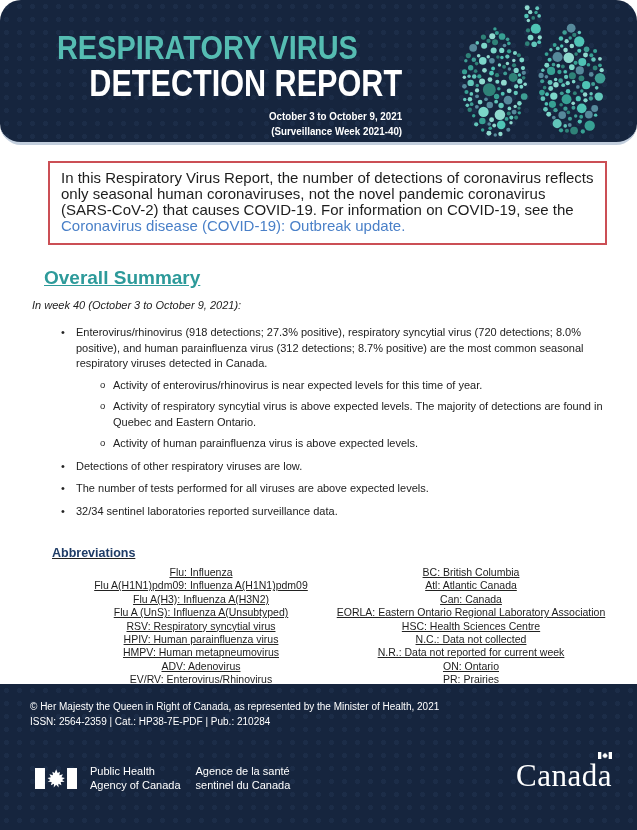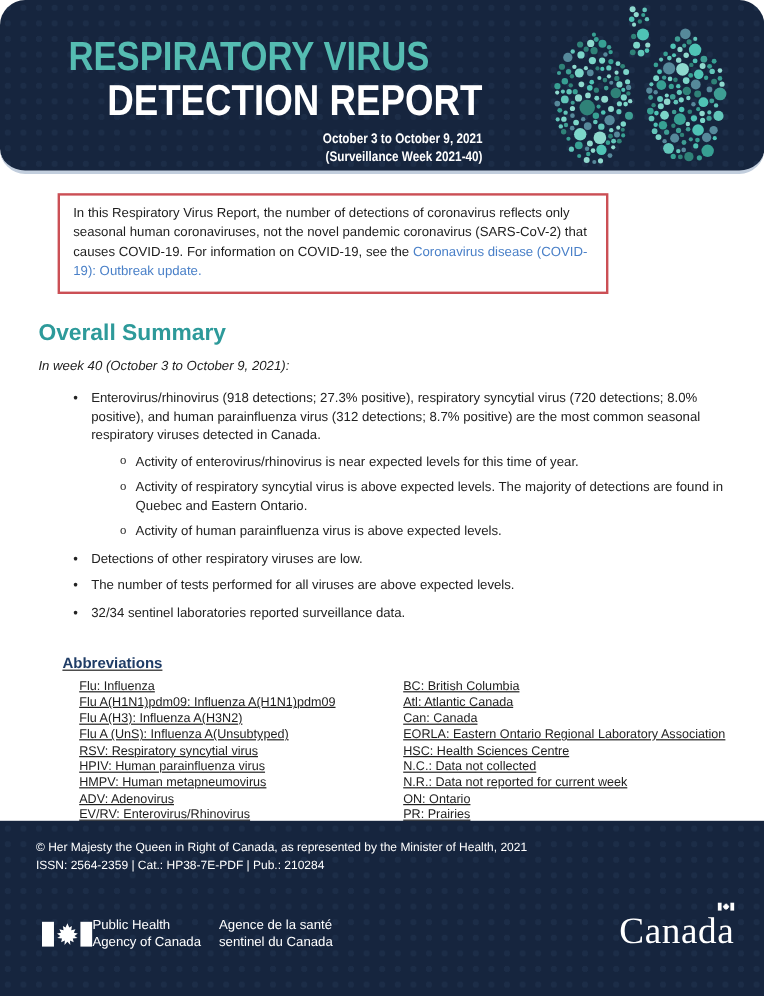--- a/index.html
+++ b/index.html
@@ -24,51 +24,51 @@
     font-weight:bold; letter-spacing:0;
   }
   .title1 { font-size:34px; line-height:34px; color:#55bcb2; white-space:nowrap; }
   .title2 { font-size:36px; line-height:36px; color:#ffffff; text-align:right; margin-top:2px; white-space:nowrap; }
   .date-range { margin-top:8px; font-size:11.5px; line-height:13px; color:#ffffff; text-align:right; }
   .surv-week { margin-top:2px; font-size:11.5px; line-height:13px; color:#ffffff; text-align:right; }
   #lungs-svg { position:absolute; right:20px; top:3px; width:168px; height:138px; }
   
   .body { padding:0 30px; }
   .notice {
-    margin:16px 0 0 18px; width:459px;
+    margin:16px 0 0 18px; width:559px;
     border:2px solid #cb4f55; padding:7px 11px 9px 11px;
-    font-size:11px; line-height:16px; color:#1d1d1d;
+    font-size:15px; line-height:16px; color:#1d1d1d;
   }
   .notice a { color:#4a80c8; text-decoration:none; }
-  .summary-heading { margin:22px 0 0 2px; font-size:19px; line-height:22px; color:#2d9a9a; font-weight:bold; }
+  .summary-heading { margin:22px 0 0 14px; font-size:19px; line-height:22px; color:#2d9a9a; font-weight:bold;text-decoration:underline; }
   .intro { margin:9px 0 0 2px; font-size:11px; line-height:15px;font-style:italic; }
   ul.bullets { list-style:none; margin:12px 0 0 0; padding:0; }
   ul.bullets > li { position:relative; padding-left:46px; margin-top:7px; font-size:11px; line-height:15.5px; max-width:578px; }
   ul.bullets > li::before { content:"\2022"; position:absolute; left:31px; top:0; }
   ul.subs { list-style:none; margin:6px 0 0 0; padding:0; }
   ul.subs > li { position:relative; padding-left:37px; margin-top:6px; font-size:11px; line-height:15.5px; max-width:530px; }
   ul.subs > li::before { content:"o"; position:absolute; left:24px; top:-1px; font-size:9.5px; }
   .abbrev { margin:27px 0 0 22px;text-decoration:underline; }
   .abbrev h2 { font-size:12.5px; line-height:15px; color:#1f3c66; font-weight:bold; }
-  .abbrev-cols { display:flex; margin:5px 0 0 14px; }
+  .abbrev-cols { display:flex; margin:5px 0 0 14px;text-align:center; }
   .abbrev-cols .col1 { width:270px; }
   .abbrev-cols .col2 { width:270px; }
   .abbr-item { font-size:10.5px; line-height:13.4px; color:#1d1d1d; }
   
   .footer {
     position:absolute; left:0; right:0; bottom:0; height:146px;
     background-color:#16253e;
     background-image: radial-gradient(rgba(110,150,195,0.07) 2.4px, rgba(0,0,0,0) 2.6px);
     background-size:13px 13px;
     color:#ffffff; padding:17px 25px 0 30px;
   }
   .copyright { font-size:10px; line-height:12px; }
   .issn { font-size:10px; line-height:12px; margin-top:3px; }
   .footer-row { display:flex; justify-content:space-between; align-items:flex-start; margin-top:36px; }
-  .phac-logo { display:flex; align-items:center; margin-left:5px; }
+  .phac-logo { display:flex; align-items:center; gap:13px; margin-left:5px; }
   .flag-svg { width:42px; height:21px; flex:0 0 auto; }
   .phac-text { display:flex; gap:15px; font-size:11px; line-height:14px; }
   .wordmark { font-family:"Liberation Serif", serif; font-size:31px; line-height:31px; position:relative; top:-4px; letter-spacing:0.5px; }
   .last-a { position:relative; display:inline-block; }
   .mini-flag { position:absolute; top:-8px; left:0.5px; width:14px; height:7px; }
 </style>
 </head>
 <body>
 
 <div class="page">

